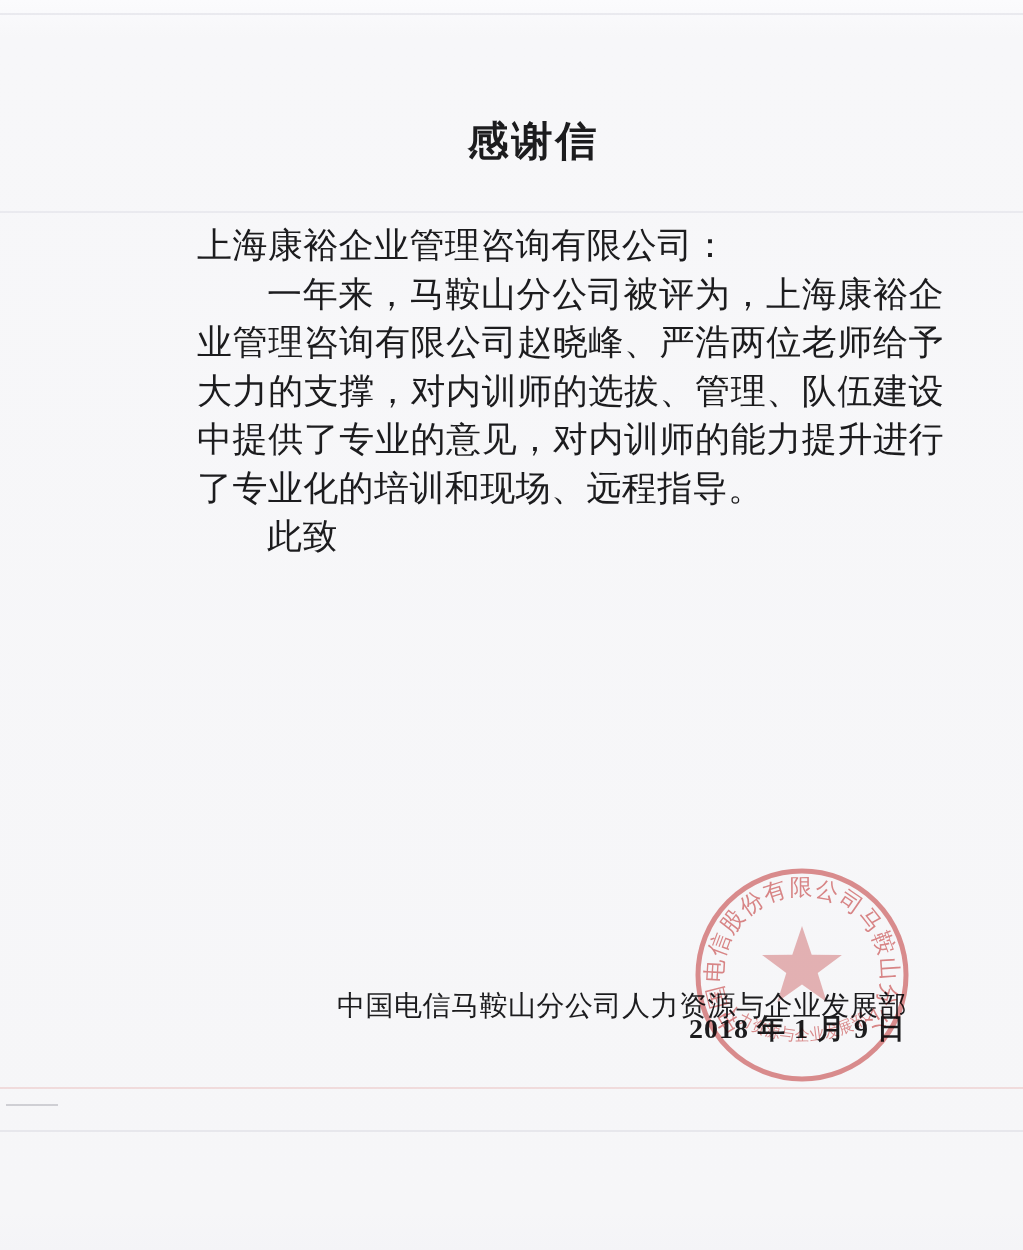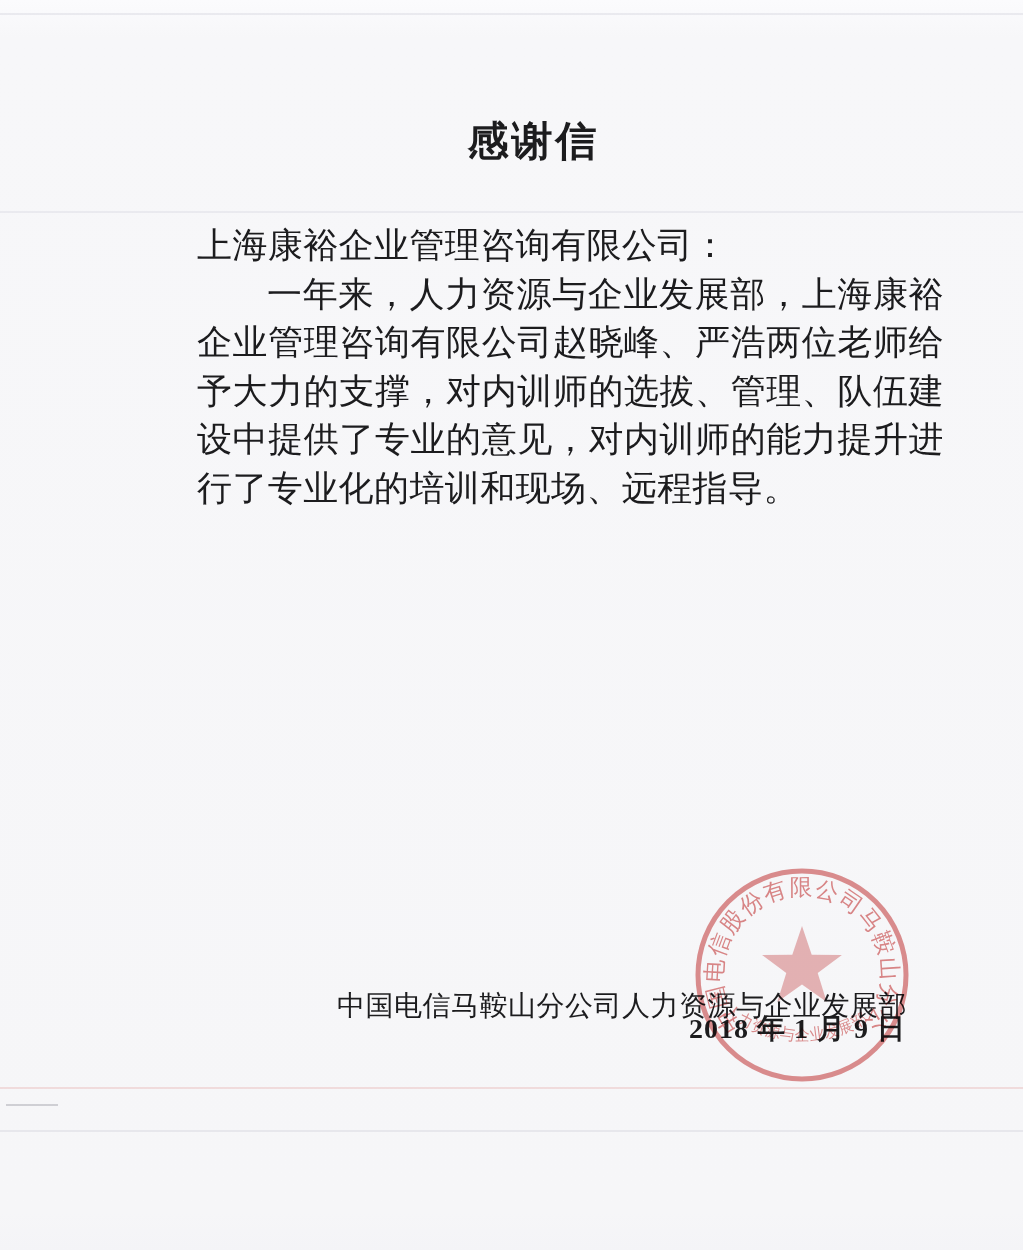--- a/index.html
+++ b/index.html
@@ -77,21 +77,22 @@
   <div class="artifact l1"></div>
   <div class="artifact l2"></div>
   <div class="artifact l3"></div>
   <div class="artifact l4"></div>
   <div class="artifact l5"></div>
 
   <div class="title">感谢信</div>
 
   <div class="letter-body">
     <p>上海康裕企业管理咨询有限公司：</p>
-    <p class="indent">一年来，人力资源与企业发展部，上海康裕企业管理咨询有限公司赵晓峰、严浩两位老师给予大力的支撑，对内训师的选拔、管理、队伍建设中提供了专业的意见，对内训师的能力提升进行了专业化的培训和现场、远程指导。</p>
+    <p class="indent">一年来，马鞍山分公司被评为，上海康裕企业管理咨询有限公司赵晓峰、严浩两位老师给予大力的支撑，对内训师的选拔、管理、队伍建设中提供了专业的意见，对内训师的能力提升进行了专业化的培训和现场、远程指导。</p>
+    <p class="indent">此致</p>
   </div>
 
   <div class="signature">中国电信马鞍山分公司人力资源与企业发展部</div>
   <div class="date">2018 年 1 月 9 日</div>
 
   <svg class="stamp" viewBox="0 0 230 230" width="230" height="230" xmlns="http://www.w3.org/2000/svg">
     <defs>
       <path id="seal-arc-top" d="M 53.7 166.4 A 80 80 0 1 1 176.3 166.4" fill="none"></path>
       <path id="seal-arc-bottom" d="M 37 153 A 125 125 0 0 0 193 153" fill="none"></path>
     </defs>

